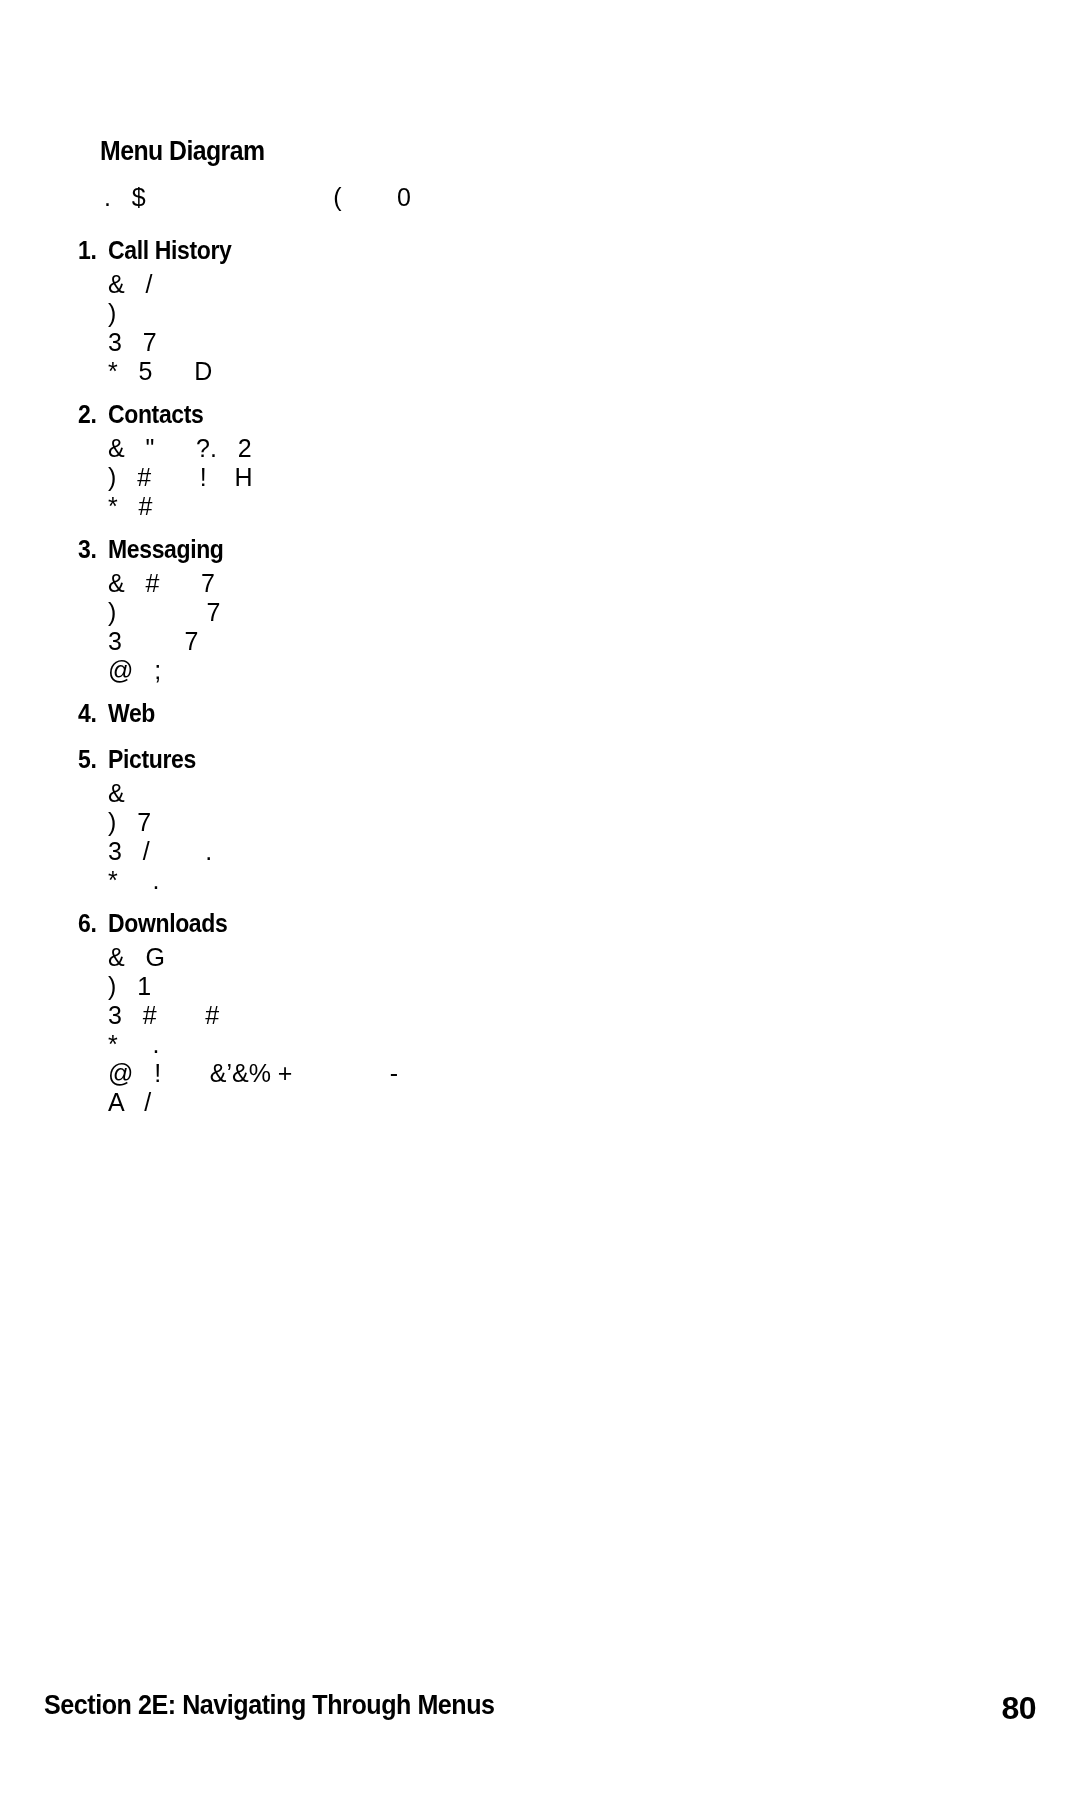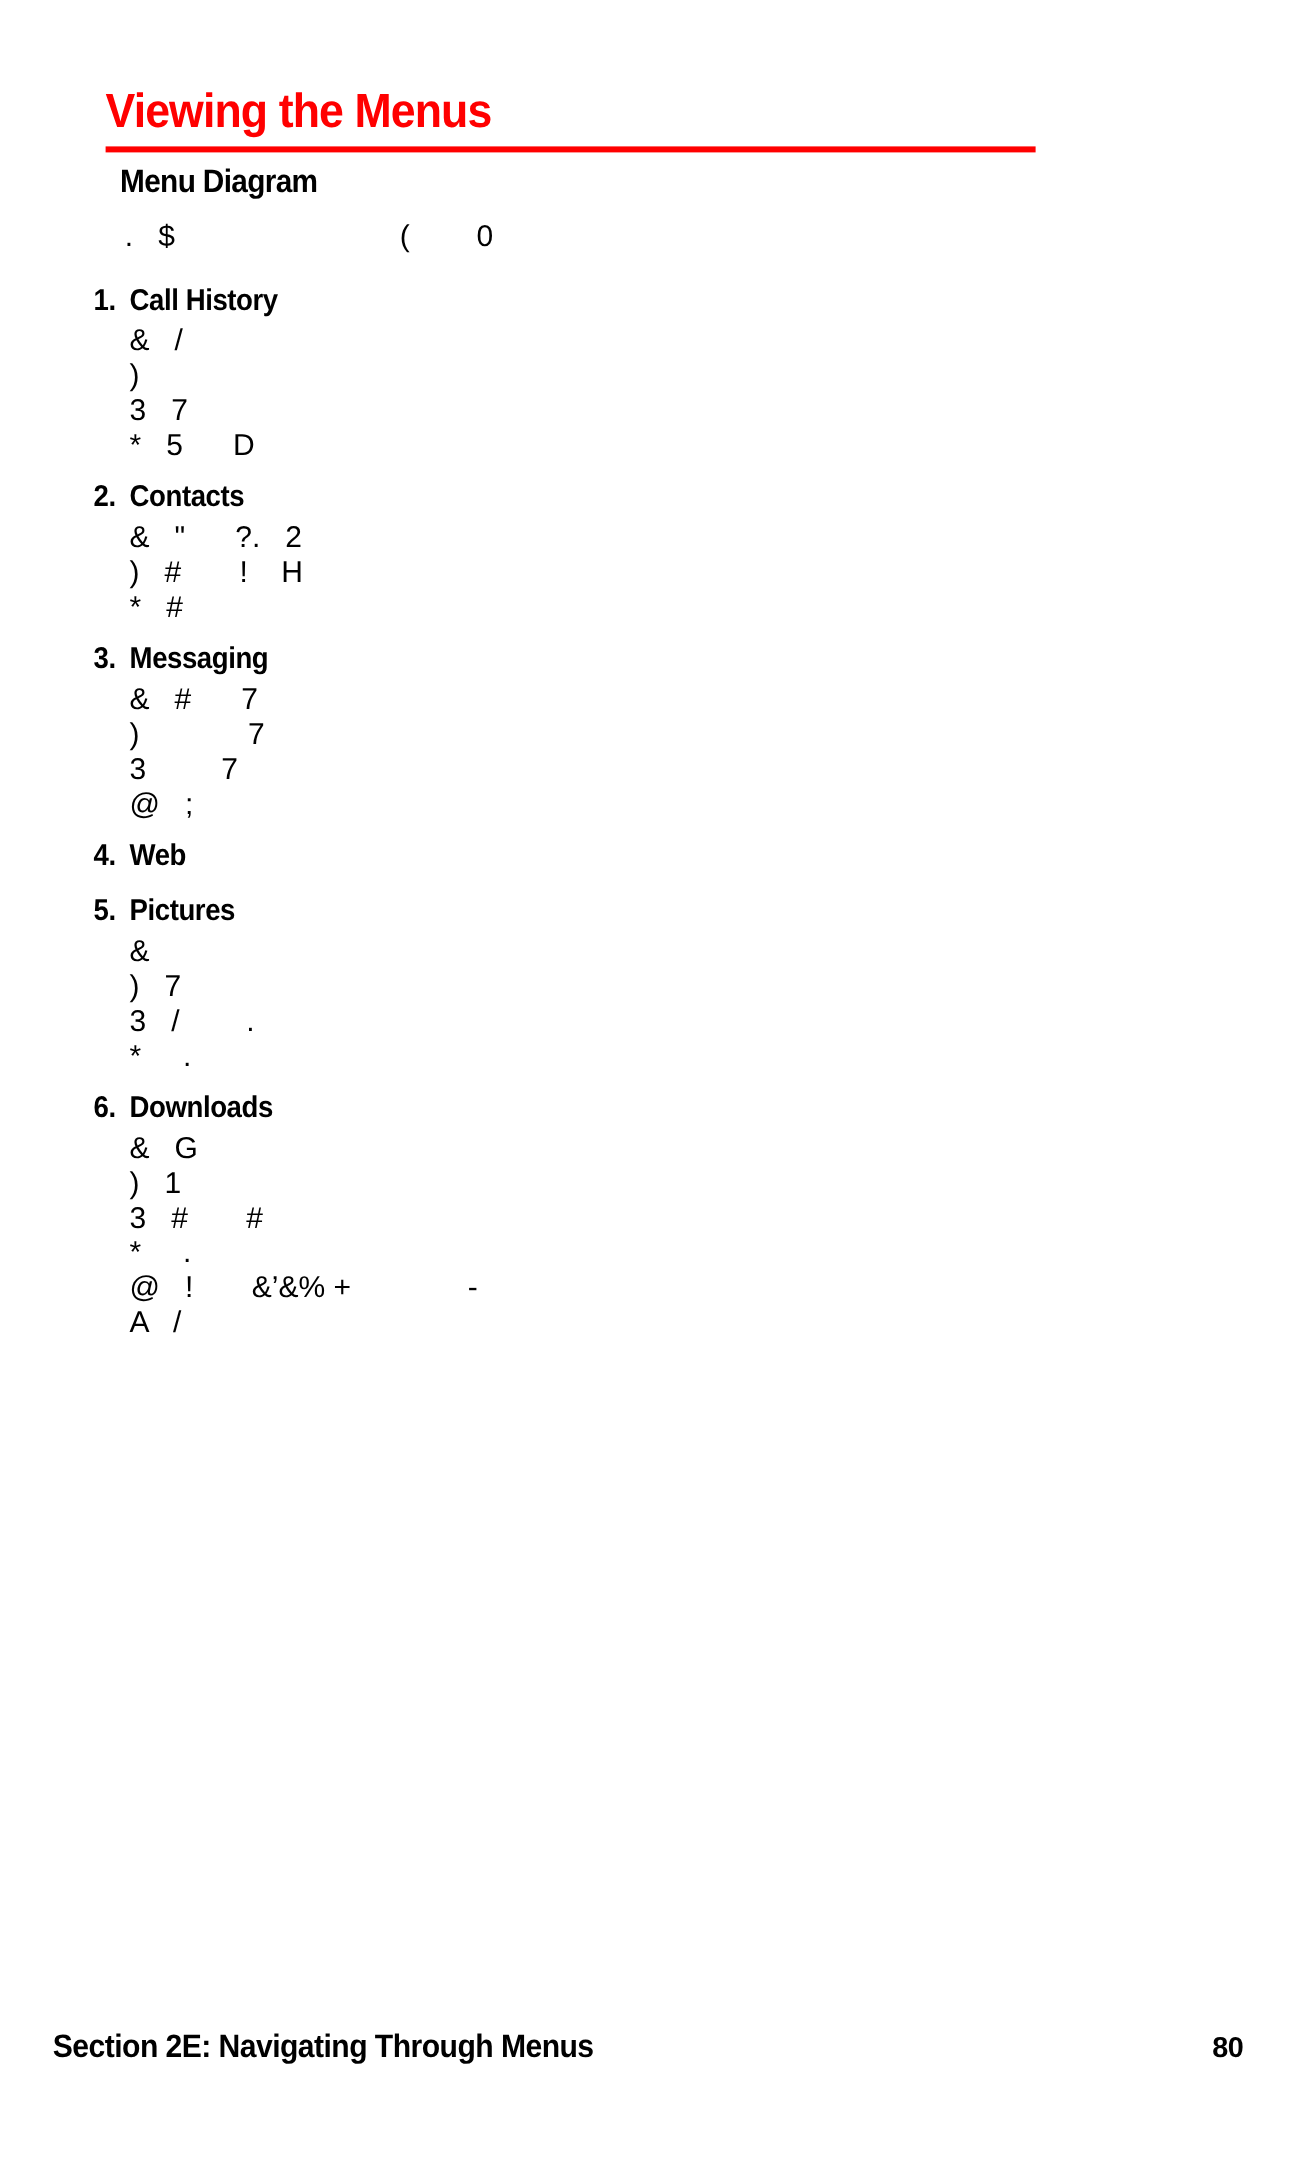--- a/index.html
+++ b/index.html
@@ -112,47 +112,43 @@
     color: #000;
   }
 
   
   .footer {
     position: absolute;
     left: 44px;
     right: 44px;
     top: 1690px;
     display: flex;
-    align-items: flex-end;
+    align-items: flex-start;
     justify-content: space-between;
   }
   .footer-left {
     font-size: 27px;
     font-weight: bold;
     letter-spacing: -0.5px;
     transform: scaleX(0.93);
     transform-origin: left center;
     white-space: nowrap;
   }
   .footer-right {
-    font-size: 24px;
+    font-size: 32px;
     font-weight: bold;
     letter-spacing: -0.5px;
     white-space: nowrap;
   }
 </style>
 </head>
 <body>
 
 <div class="page">
 
-  <div class="title-block">
-    <div class="page-title">Viewing the Menus</div>
-    <div class="title-rule"></div>
-  </div>
 
   <div class="section-head">Menu Diagram</div>
 
   <div class="intro-line">.   $                           (        0</div>
 
   <div class="menu-list">
       <div class="menu-group">
         <div class="group-head">
           <span class="group-num">1.</span>
           <span class="group-title">Call History</span>

